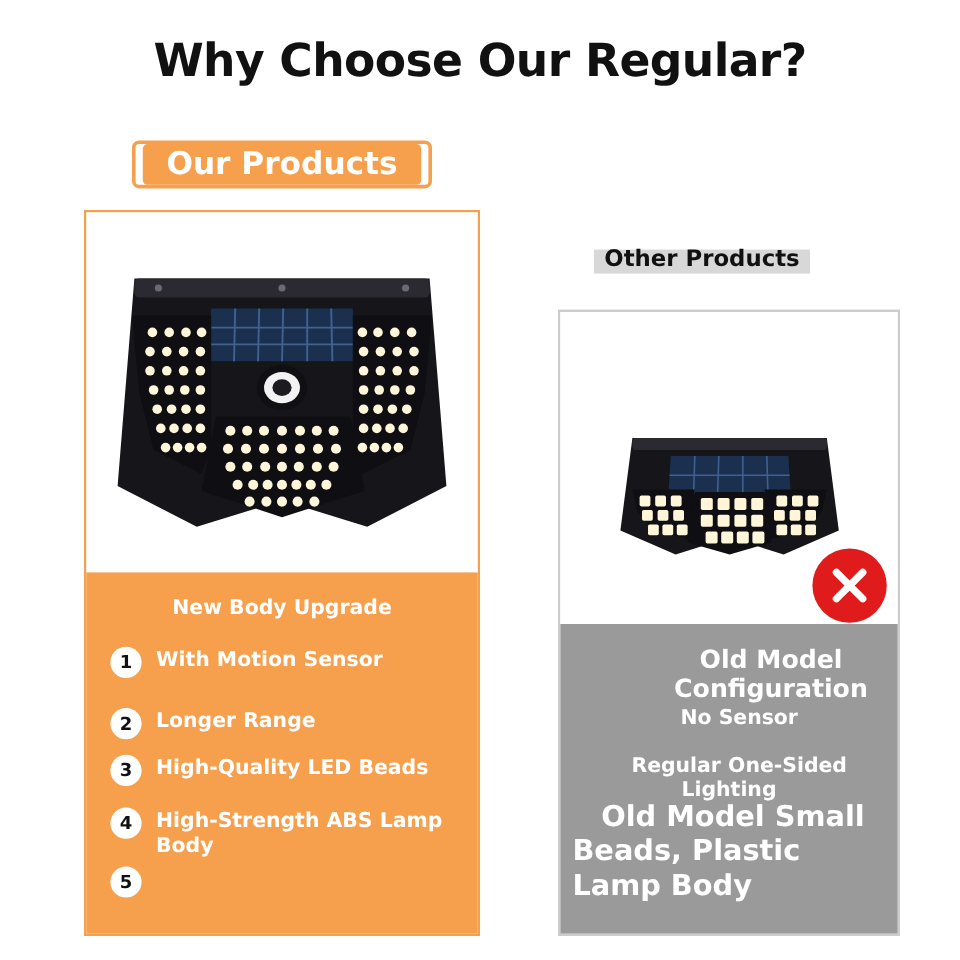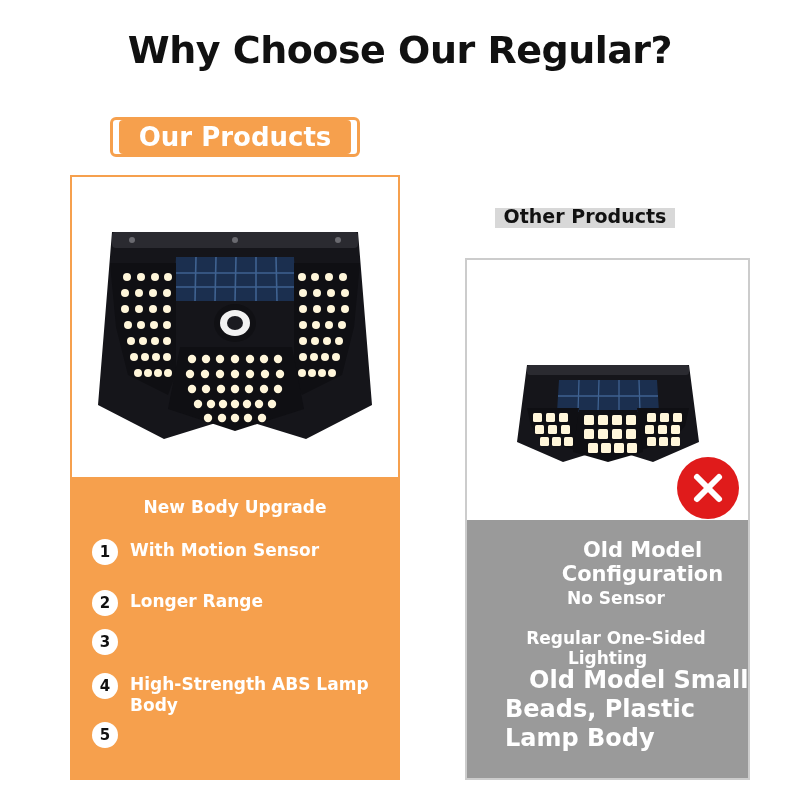--- a/index.html
+++ b/index.html
@@ -193,21 +193,20 @@
   }
   #other-line-1 { top: 68px; font-size: 17px; }
   #other-line-2 { top: 108px; font-size: 17px; }
   #other-line-3 {
     top: 146px;
     font-size: 24px;
     line-height: 29px;
     text-align: left;
     padding-left: 10px;
     box-sizing: border-box;
-    margin-left: 28px;
   }
 
   
   #reject-badge {
     position: absolute;
     left: 677px;
     top: 457px;
     width: 62px;
     height: 62px;
     border-radius: 50%;
@@ -364,20 +363,21 @@
       <div class="our-feature-text">With Motion Sensor</div>
     </div>
 
     <div class="our-feature" style="top:113px;">
       <div class="num-badge">2</div>
       <div class="our-feature-text">Longer Range</div>
     </div>
 
     <div class="our-feature" style="top:152px;">
       <div class="num-badge">3</div>
+      <div class="our-feature-text">High-Quality LED Beads</div>
     </div>
 
     <div class="our-feature" style="top:196px;">
       <div class="num-badge">4</div>
       <div class="our-feature-text">High-Strength ABS Lamp Body</div>
     </div>
 
     <div class="our-feature" style="top:245px;">
       <div class="num-badge">5</div>
     </div>

